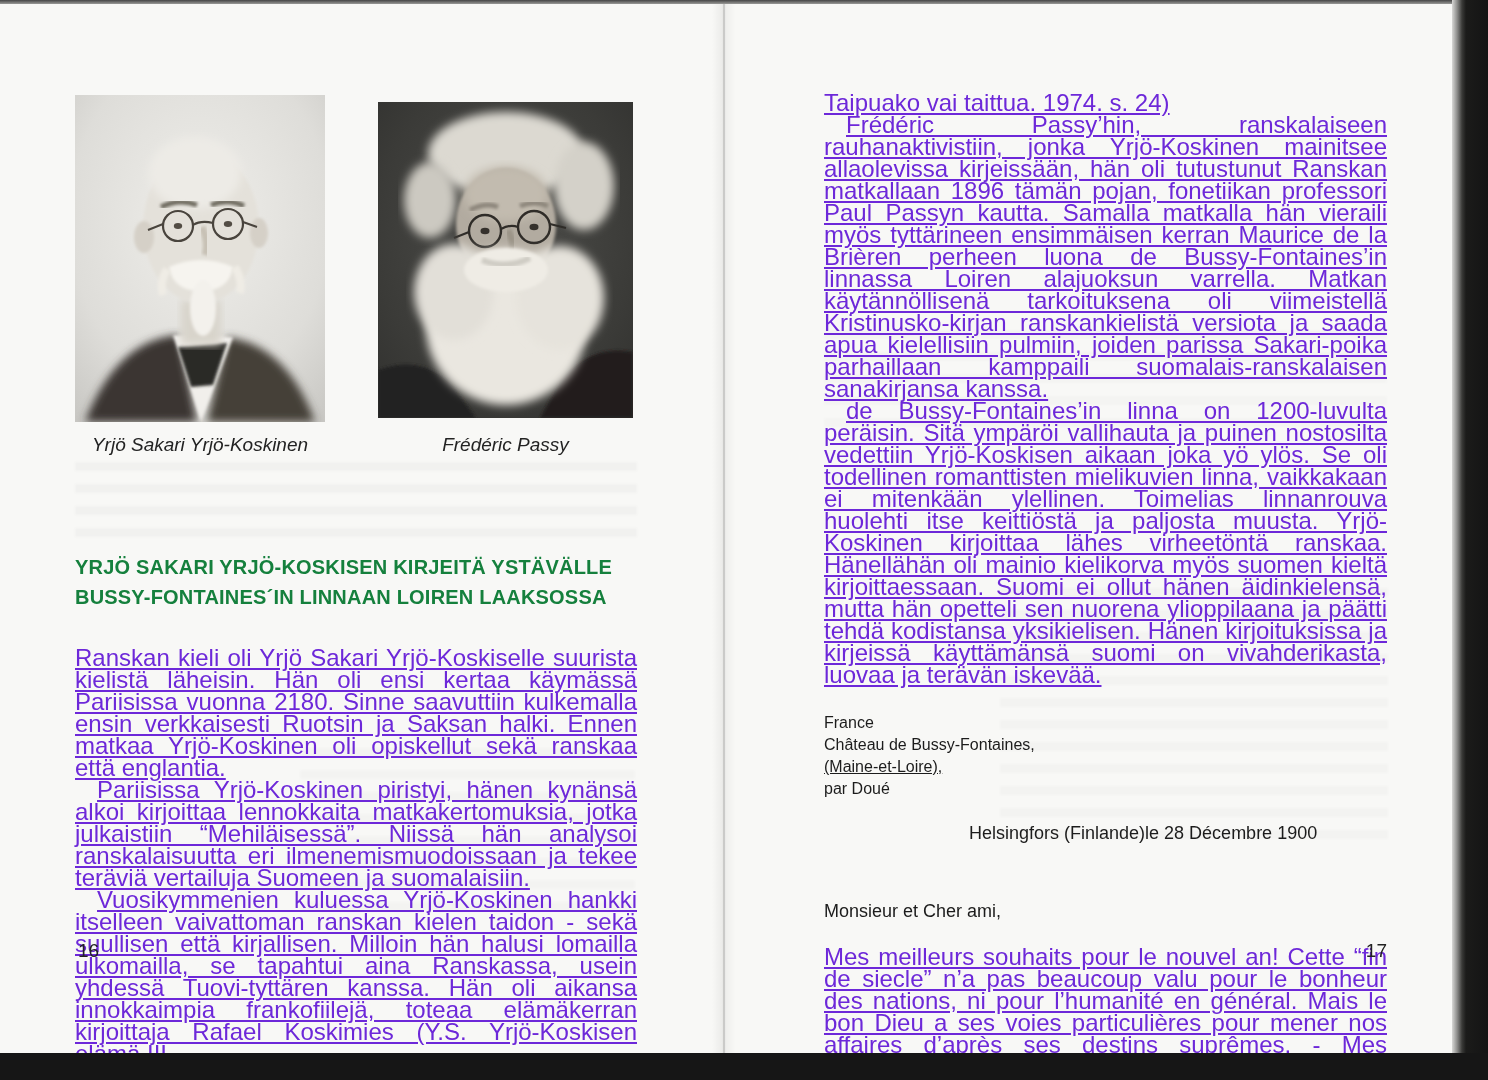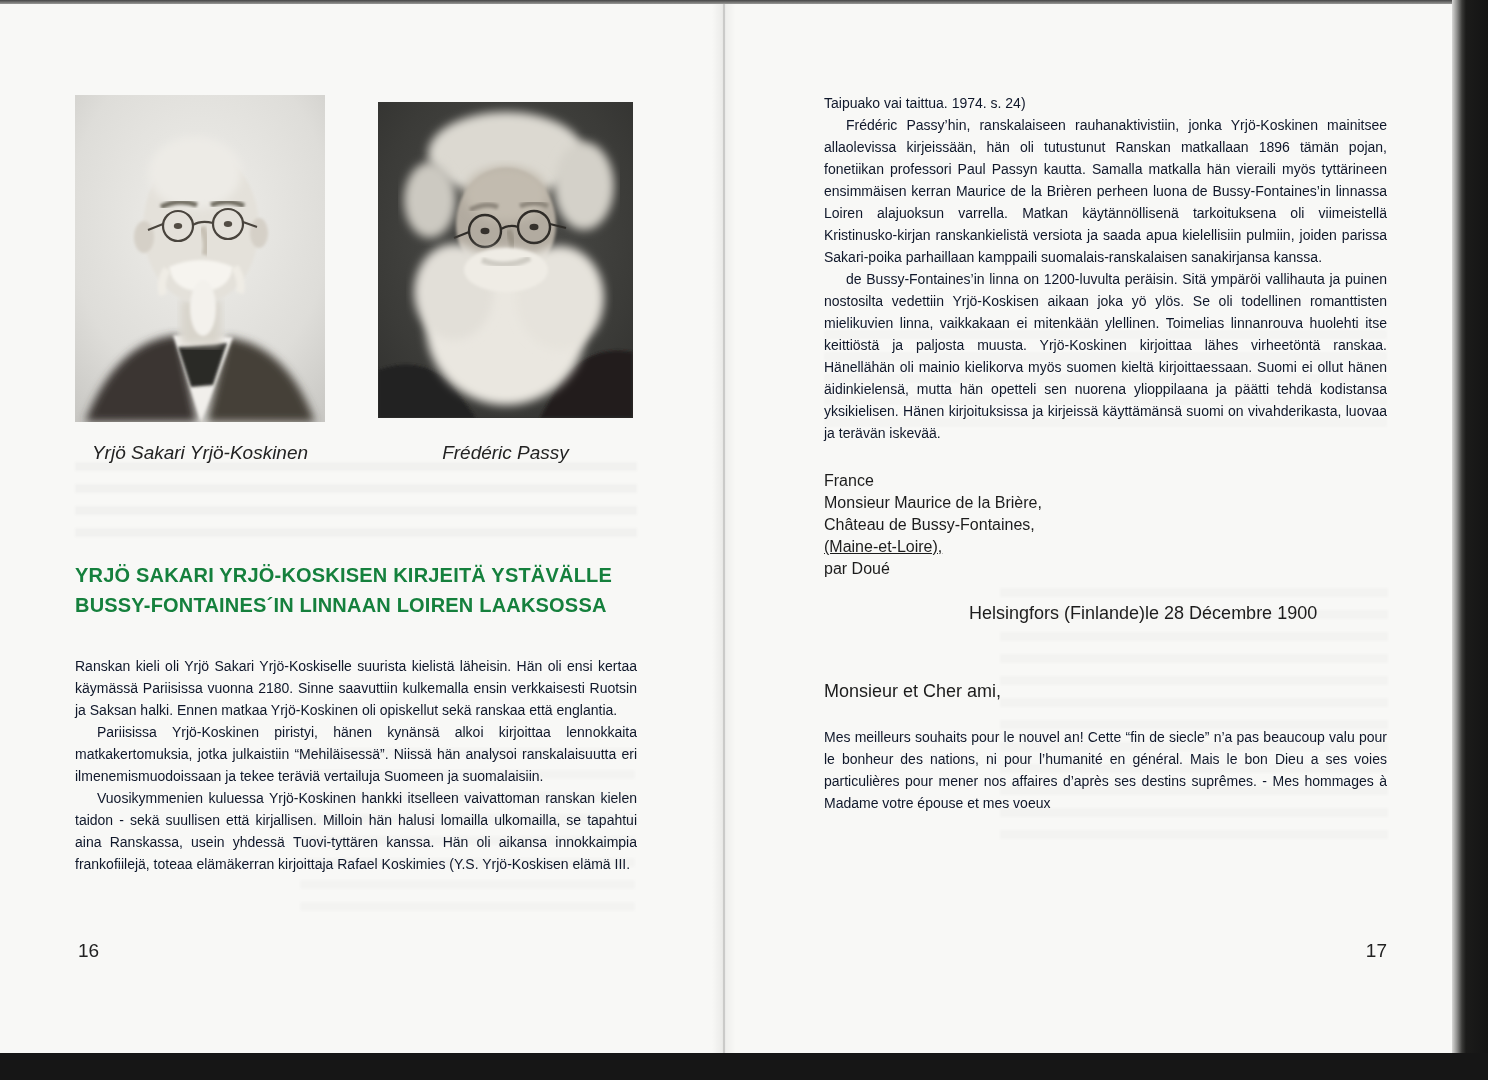--- a/index.html
+++ b/index.html
@@ -24,27 +24,27 @@
     background:repeating-linear-gradient(to bottom,
       rgba(125,125,125,0.10) 0px, rgba(125,125,125,0.10) 9px,
       rgba(0,0,0,0) 9px, rgba(0,0,0,0) 22px);}
 
   
   .page-left{position:absolute;left:75px;top:95px;width:562px;}
   .photo-row{display:flex;}
   .photo{display:block;}
   .photo-1{width:250px;height:327px;}
   .photo-2{width:255px;height:316px;margin-left:53px;margin-top:7px;}
-  .caption-row{display:flex;margin-top:20px;}
+  .caption-row{display:flex;margin-top:12px;}
   .caption{font-style:italic;font-size:19px;color:#232323;text-align:center;}
   .caption-1{width:250px;}
   .caption-2{width:255px;margin-left:53px;}
   .heading{margin-top:96px;font-weight:bold;font-size:20px;line-height:30px;
     letter-spacing:.2px;color:#15803d;}
-  .body-text{font-size:14px;line-height:22px;text-align:justify;color:#0f172a;}
+  .body-text{font-size:24px;line-height:22px;text-align:justify;color:#6d28d9;text-decoration:underline;}
   .page-left .body-text{margin-top:35px;}
   p{margin:0;}
   .indent{text-indent:22px;}
 
   
   .page-right{position:absolute;left:824px;top:92px;width:563px;}
   .address{margin-top:26px;font-size:16px;line-height:22px;}
   .underlined{text-decoration:underline;}
   .dateline{margin-top:22px;margin-left:145px;font-size:18px;line-height:22px;}
   .salutation{margin-top:56px;font-size:18px;line-height:22px;}
@@ -176,21 +176,20 @@
 
   <div class="page-right">
     <div class="body-text">
       <p>Taipuako vai taittua. 1974. s. 24)</p>
       <p class="indent">Frédéric Passy’hin, ranskalaiseen rauhanaktivistiin, jonka Yrjö-Koskinen mainitsee allaolevissa kirjeissään, hän oli tutustunut Ranskan matkallaan 1896 tämän pojan, fonetiikan professori Paul Passyn kautta. Samalla matkalla hän vieraili myös tyttärineen ensimmäisen kerran Maurice de la Brièren perheen luona de Bussy-Fontaines’in linnassa Loiren alajuoksun varrella. Matkan käytännöllisenä tarkoituksena oli viimeistellä Kristinusko-kirjan ranskankielistä versiota ja saada apua kielellisiin pulmiin, joiden parissa Sakari-poika parhaillaan kamppaili suomalais-ranskalaisen sanakirjansa kanssa.</p>
       <p class="indent">de Bussy-Fontaines’in linna on 1200-luvulta peräisin. Sitä ympäröi vallihauta ja puinen nostosilta vedettiin Yrjö-Koskisen aikaan joka yö ylös. Se oli todellinen romanttisten mielikuvien linna, vaikkakaan ei mitenkään ylellinen. Toimelias linnanrouva huolehti itse keittiöstä ja paljosta muusta. Yrjö-Koskinen kirjoittaa lähes virheetöntä ranskaa. Hänellähän oli mainio kielikorva myös suomen kieltä kirjoittaessaan. Suomi ei ollut hänen äidinkielensä, mutta hän opetteli sen nuorena ylioppilaana ja päätti tehdä kodistansa yksikielisen. Hänen kirjoituksissa ja kirjeissä käyttämänsä suomi on vivahderikasta, luovaa ja terävän iskevää.</p>
     </div>
 
     <div class="address">
       <div>France</div>
-      <div>Monsieur Maurice de la Brière,</div>
       <div>Château de Bussy-Fontaines,</div>
       <div class="underlined">(Maine-et-Loire),</div>
       <div>par Doué</div>
     </div>
 
     <div class="dateline">Helsingfors (Finlande)le 28 Décembre 1900</div>
 
     <div class="salutation">Monsieur et Cher ami,</div>
 
     <div class="body-text letter">

